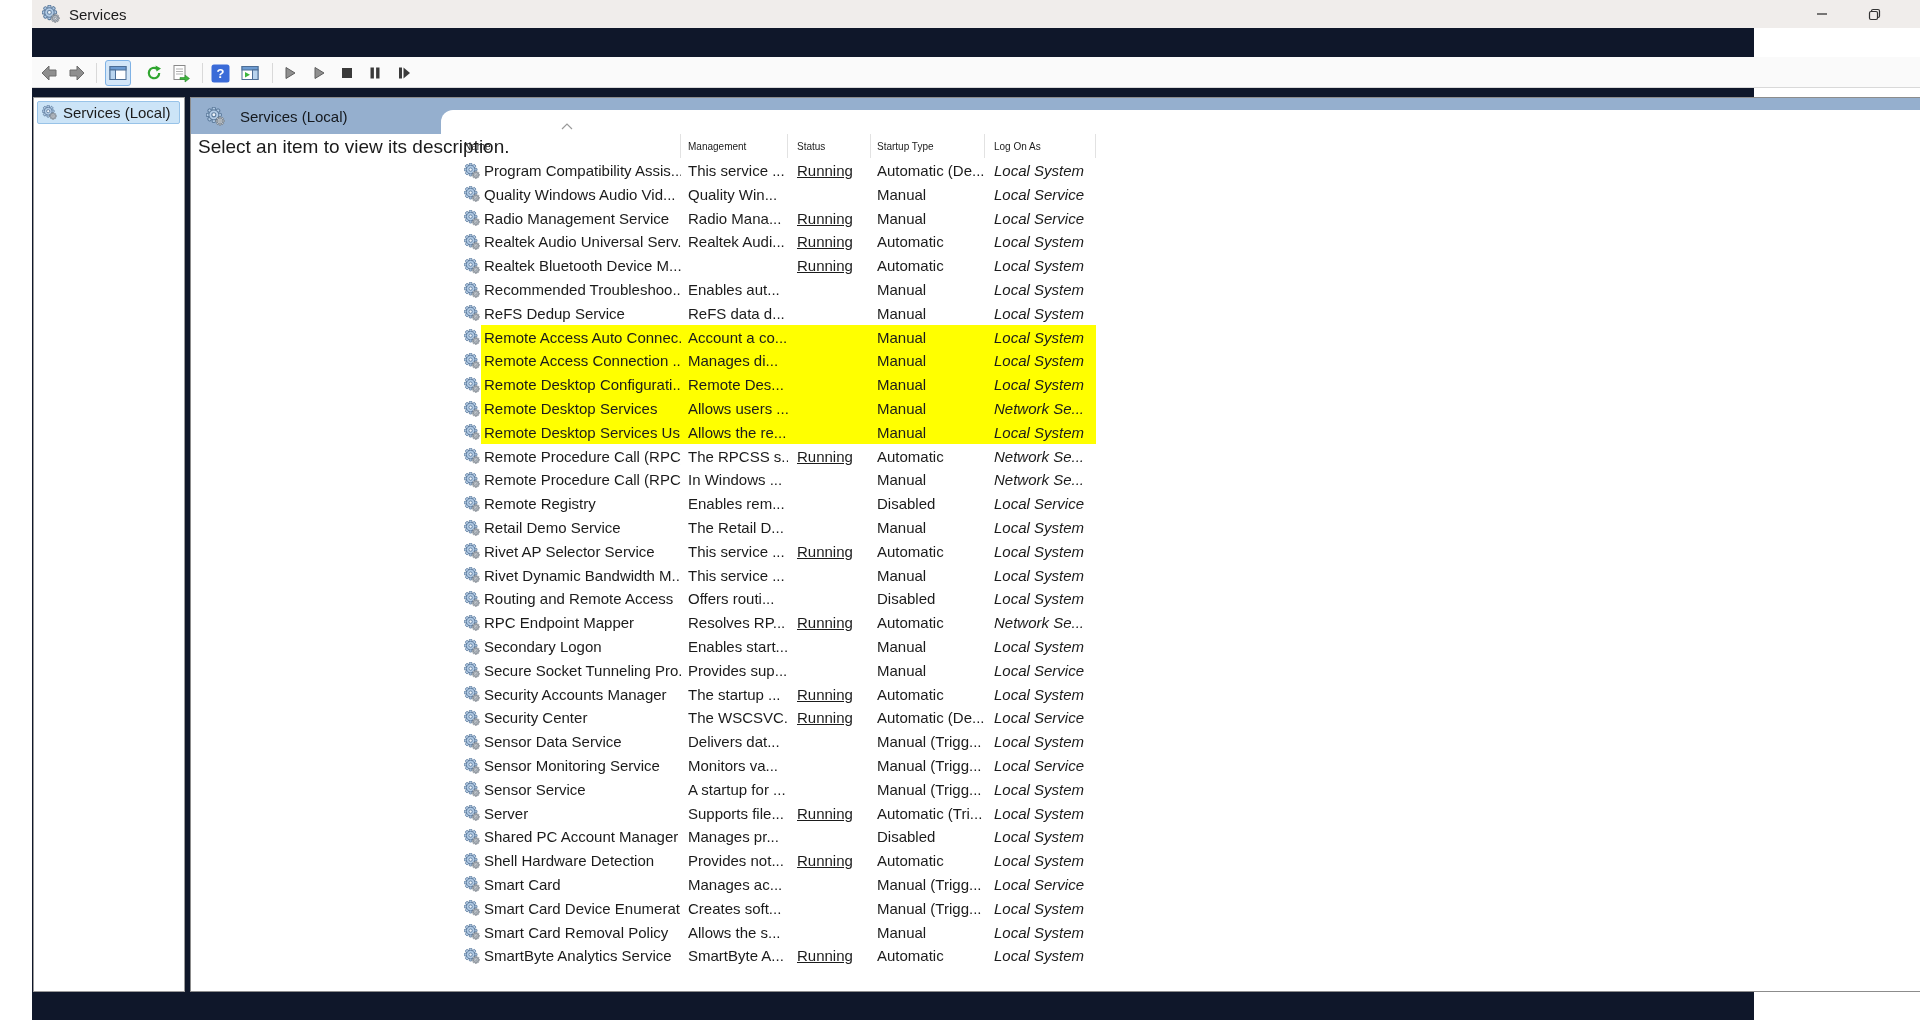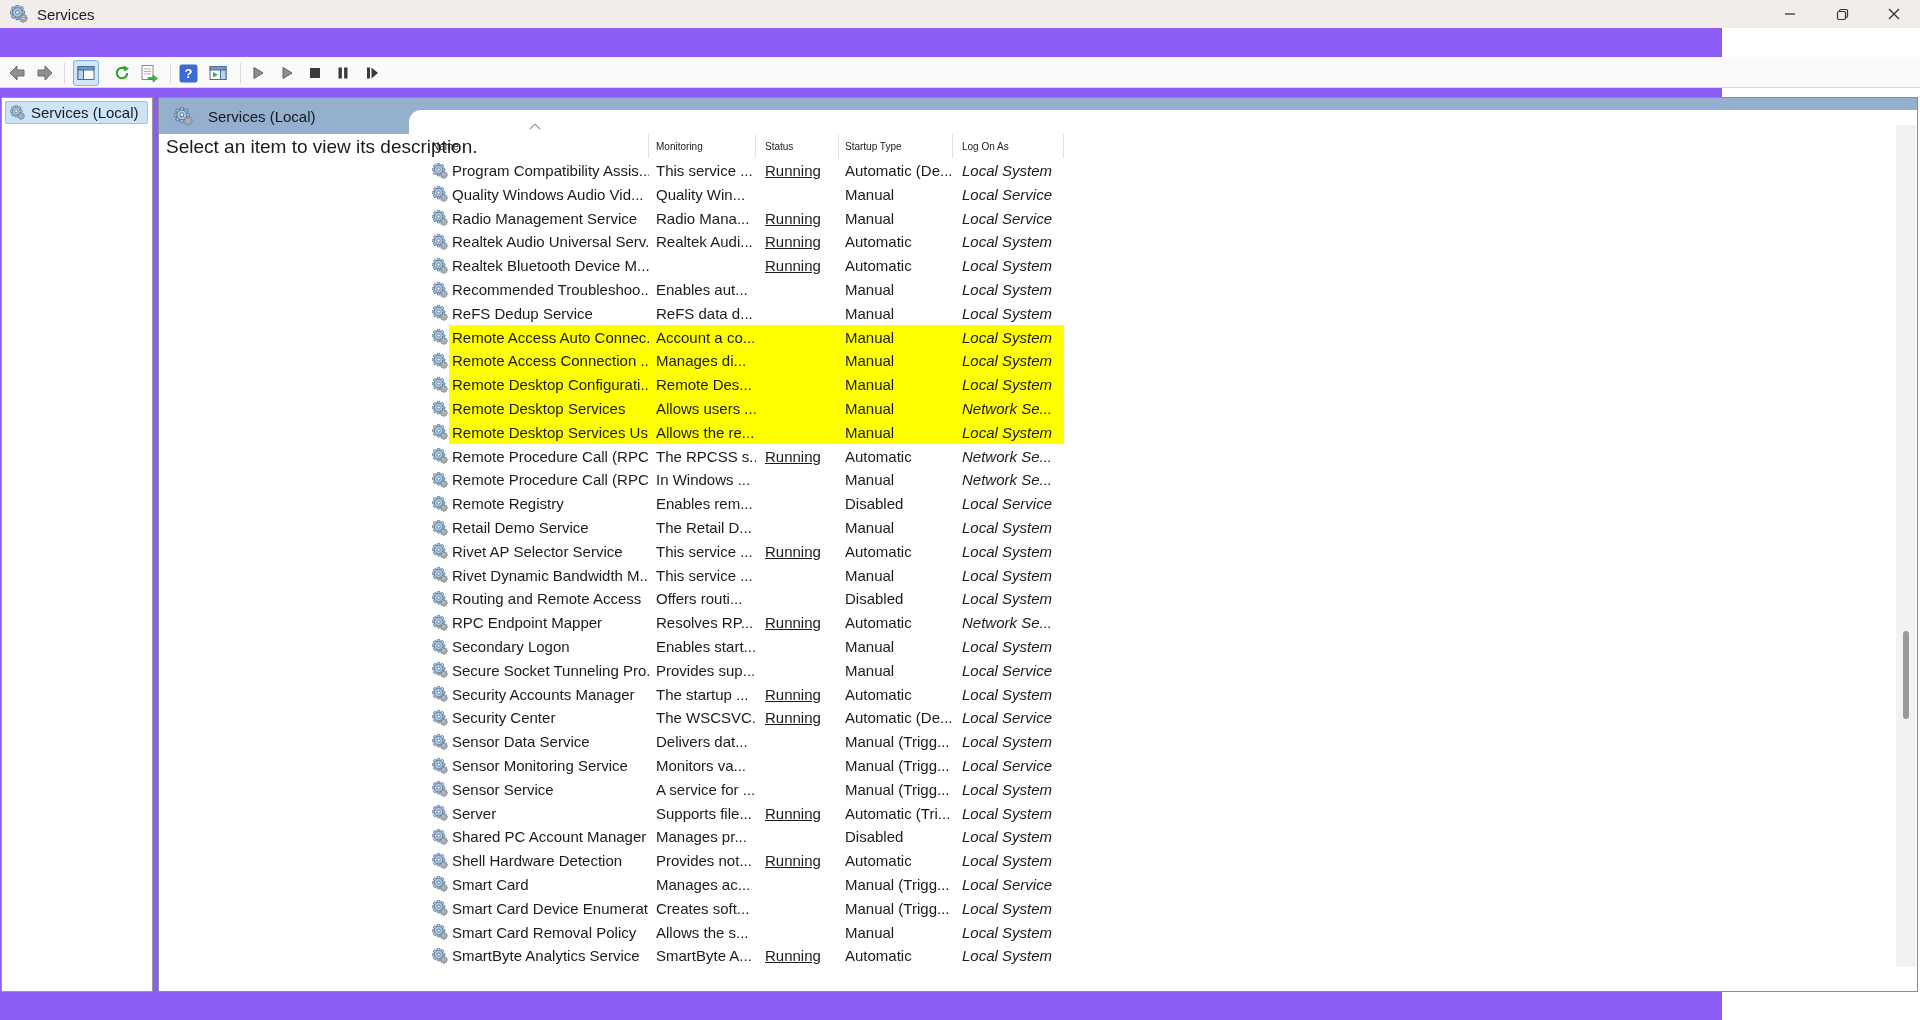--- a/index.html
+++ b/index.html
@@ -1,18 +1,18 @@
 <!DOCTYPE html>
 <html><head>
 <meta charset="utf-8">
 <style>
   * { margin:0; padding:0; box-sizing:border-box; }
   html,body { width:1920px; height:1020px; overflow:hidden;
     font-family:"Liberation Sans", sans-serif; color:#1b1b1b; }
-  .window { position:relative; width:1722px; height:1020px; background:#8b5cf6; }
+  .window { position:relative; width:1722px; height:1020px; background:#0f172a;margin-left:32px; }
 
   
   .titlebar { position:absolute; left:0; top:0; width:1920px; height:28px;
     background:#f0edeb; display:flex; align-items:center; }
   .titlebar .app-icon { margin-left:10px; width:18px; height:18px; }
   .titlebar .title { margin-left:9px; font-size:15px; }
   .win-controls { position:absolute; right:0; top:0; height:28px; display:flex; }
   .win-btn { width:52px; height:28px; display:flex; align-items:center; justify-content:center; }
   .win-btn svg { display:block; }
 
@@ -252,21 +252,21 @@
     <div class="list-sheet"></div>
 
     <div class="desc-hint">Select an item to view its description.</div>
 
     <svg class="sort-caret" width="12" height="7">
       <polyline points="1,6 6,1 11,6" fill="none" stroke="#9a9a9a" stroke-width="1.2"></polyline>
     </svg>
 
     <div class="col-headers">
       <span class="ch ch-name">Name</span>
-      <span class="ch ch-desc">Monitoring</span>
+      <span class="ch ch-desc">Management</span>
       <span class="ch ch-status">Status</span>
       <span class="ch ch-startup">Startup Type</span>
       <span class="ch ch-logon">Log On As</span>
     </div>
 
     <div class="table-body">
         <div class="row">
     <span class="c-icon">
             <svg width="16" height="16">
               <use href="#svc"></use>
@@ -578,21 +578,21 @@
     <span class="c-startup">Manual (Trigg...</span>
     <span class="c-logon">Local Service</span>
   </div>
         <div class="row">
     <span class="c-icon">
             <svg width="16" height="16">
               <use href="#svc"></use>
             </svg>
           </span>
     <span class="c-name">Sensor Service</span>
-    <span class="c-desc">A service for ...</span>
+    <span class="c-desc">A startup for ...</span>
     <span class="c-status"></span>
     <span class="c-startup">Manual (Trigg...</span>
     <span class="c-logon">Local System</span>
   </div>
         <div class="row">
     <span class="c-icon">
             <svg width="16" height="16">
               <use href="#svc"></use>
             </svg>
           </span>

